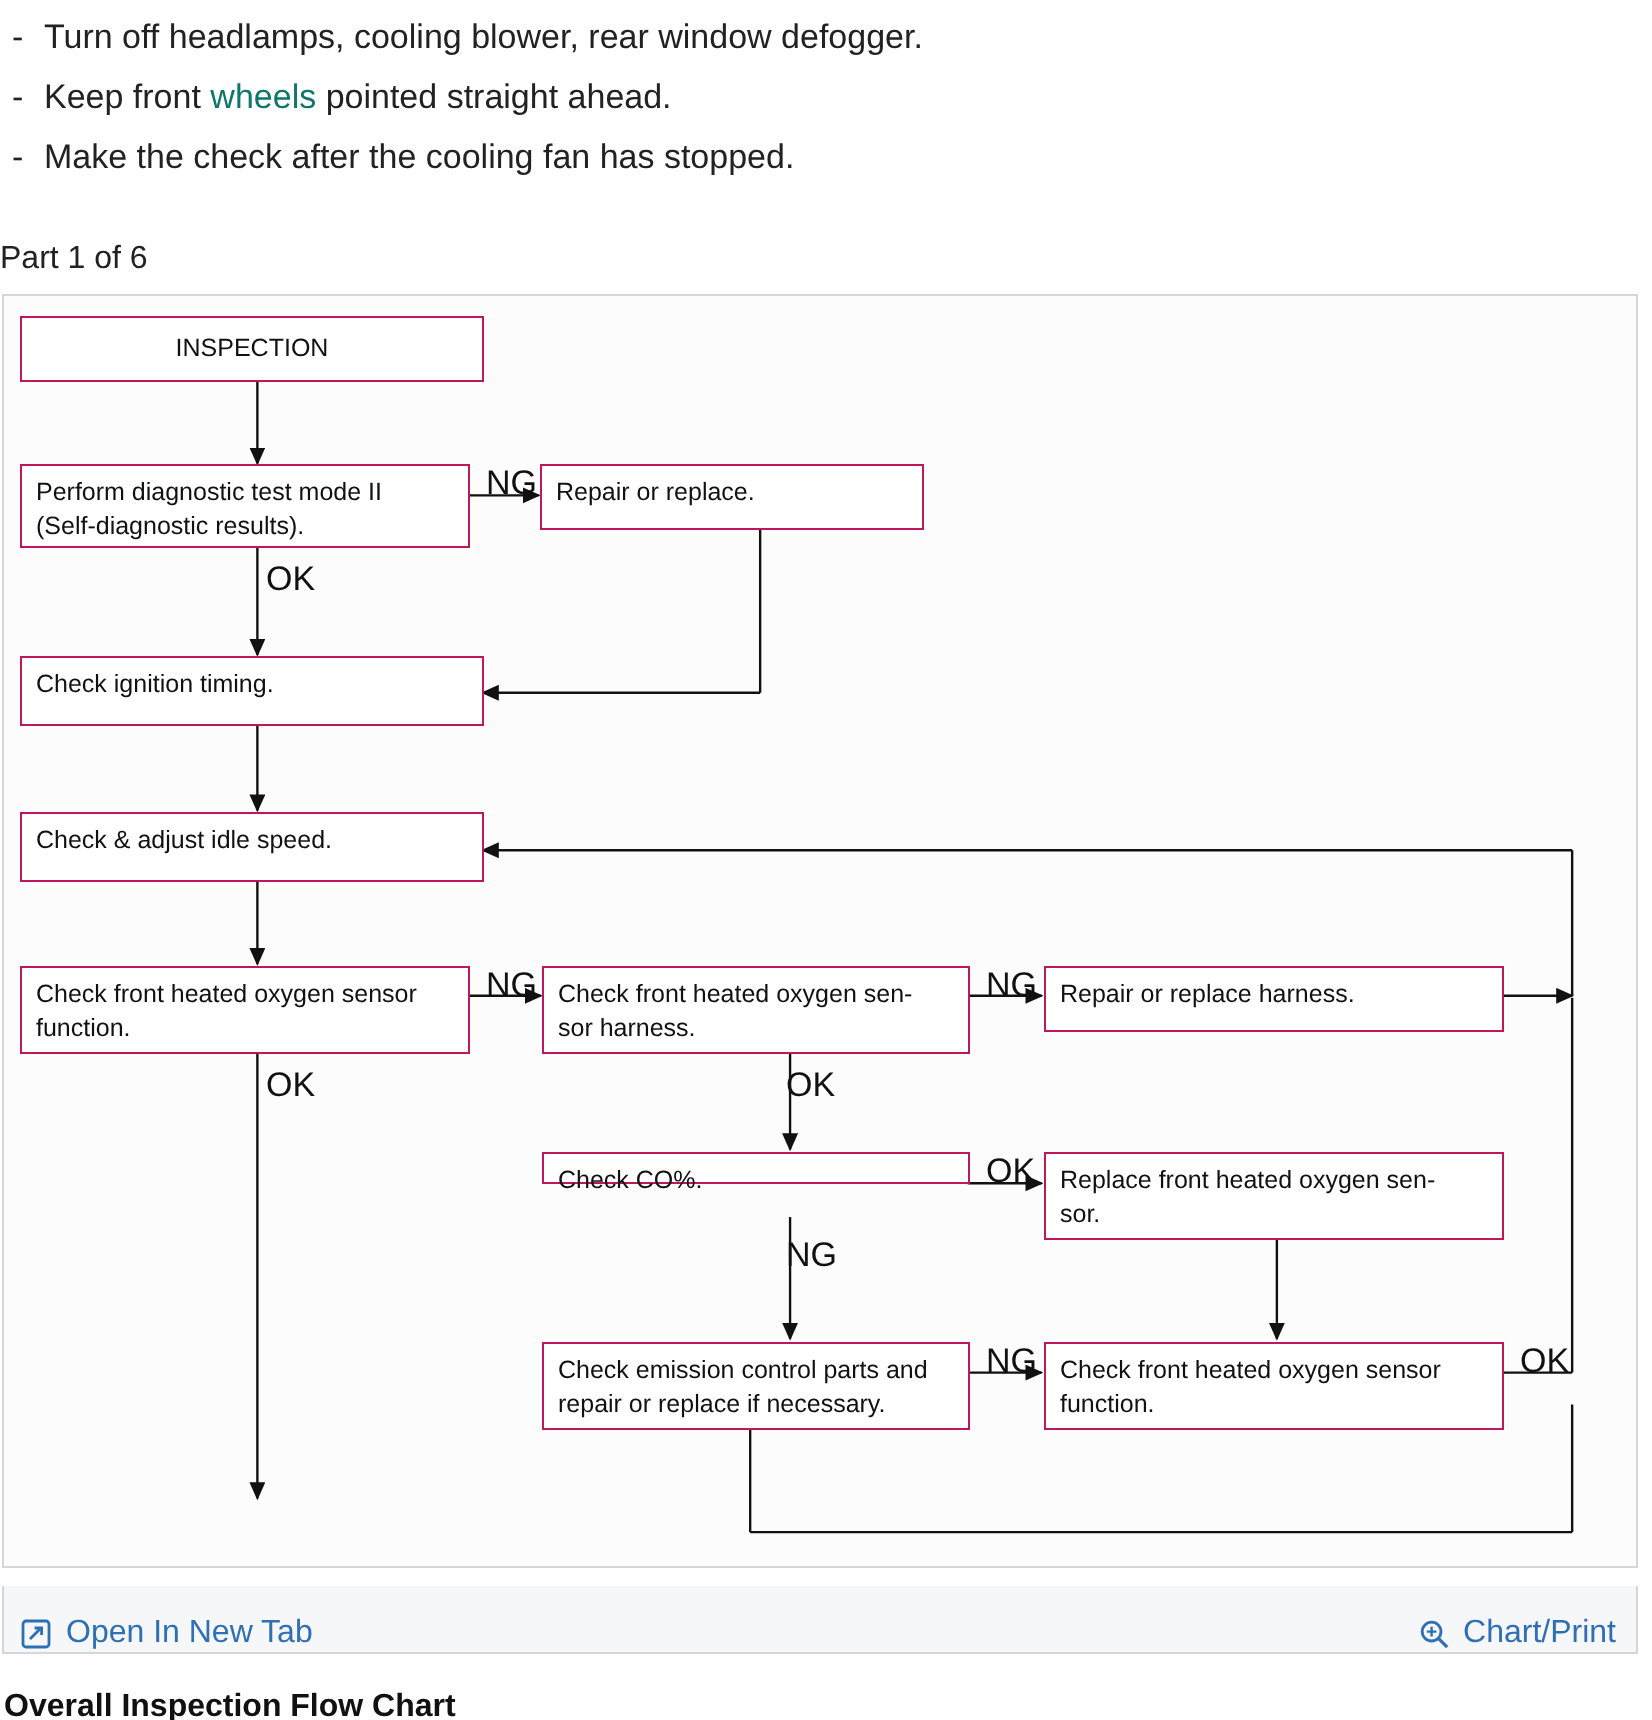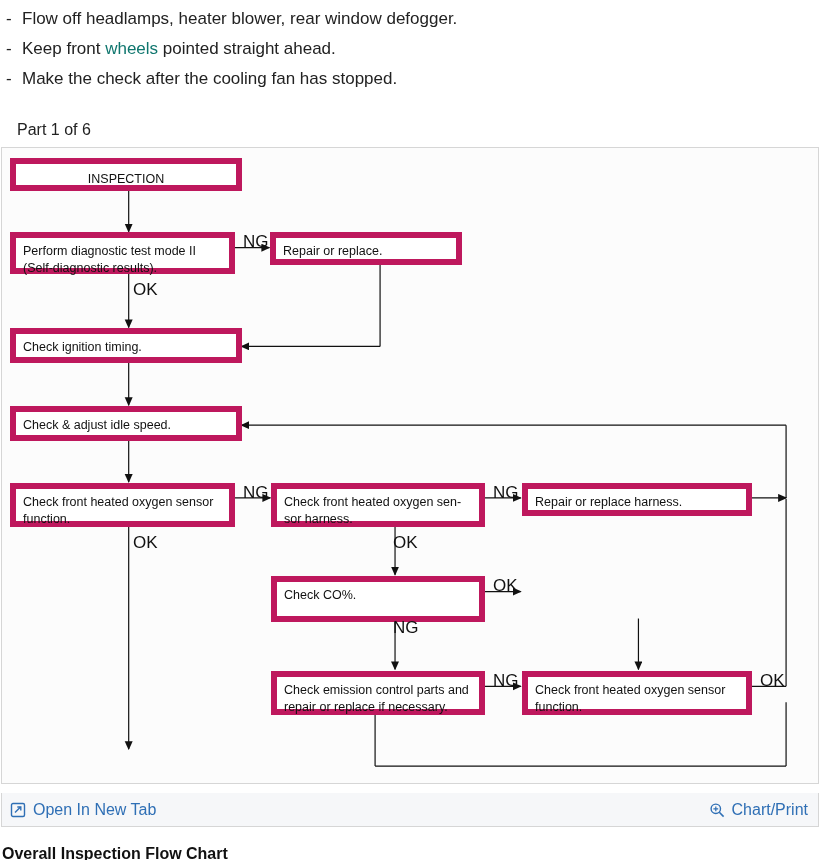--- a/index.html
+++ b/index.html
@@ -35,41 +35,41 @@
   .bullet-text { white-space: pre-wrap; }
   .link-inline {
     color: #0f766e;
     text-decoration: none;
   }
 
   
   .part-label {
     font-size: 16px;
     color: #222;
-    margin: 27px 0 8px 17px;
+    margin: 27px 0 8px 0;
   }
 
   
   .figure-panel {
     position: relative;
     margin: 0 7px 0 1px;
     border: 1px solid #d6d6d6;
     background: #fcfcfc;
     height: 637px;
     box-sizing: border-box;
   }
   .diagram {
     position: absolute;
     left: 0; top: 0;
     width: 100%;
     height: 100%;
   }
   .node {
     position: absolute;
-    border: 6px solid #be185d;
+    border: 1px solid #be185d;
     background: #ffffff;
     box-sizing: border-box;
     font-size: 12.5px;
     line-height: 17px;
     color: #111;
     padding: 5px 7px;
     white-space: pre-wrap;
   }
   .node.center {
     text-align: center;
@@ -87,21 +87,21 @@
     position: absolute;
     left: 1px;
     right: 7px;
     top: 793px;
     height: 34px;
     border: 1px solid #d6d6d6;
     border-top: none;
     background: #f6f7f9;
     box-sizing: border-box;
     display: flex;
-    align-items: center;
+    align-items: flex-end;
     justify-content: space-between;
     padding: 0 10px 0 8px;
   }
   .footer-link {
     display: flex;
     align-items: center;
     gap: 7px;
     color: #2f6fb5;
     font-size: 16px;
     cursor: pointer;
@@ -123,21 +123,21 @@
     white-space: nowrap;
     overflow: hidden;
   }
 </style>
 </head>
 <body>
 
 <div class="bullets">
   <div class="bullet-row">
     <span class="bullet-dash">-</span>
-    <span class="bullet-text"><span>Flow off headlamps, heater blower, rear window defogger.</span></span>
+    <span class="bullet-text"><span>Turn off headlamps, cooling blower, rear window defogger.</span></span>
   </div>
   <div class="bullet-row">
     <span class="bullet-dash">-</span>
     <span class="bullet-text"><span>Keep front </span><a class="link-inline" href="#">wheels</a><span> pointed straight ahead.</span></span>
   </div>
   <div class="bullet-row">
     <span class="bullet-dash">-</span>
     <span class="bullet-text"><span>Make the check after the cooling fan has stopped.</span></span>
   </div>
 </div>
@@ -200,21 +200,23 @@
   <div class="node" style="left:8px;  top:84px;  width:225px; height:42px;">Perform diagnostic test mode II
 (Self-diagnostic results).</div>
   <div class="node" style="left:268px;top:84px;  width:192px; height:33px;">Repair or replace.</div>
   <div class="node" style="left:8px;  top:258px; width:232px; height:35px;">Check &amp; adjust idle speed.</div>
   <div class="node" style="left:8px;  top:180px; width:232px; height:35px;">Check ignition timing.</div>
   <div class="node" style="left:8px;  top:335px; width:225px; height:44px;">Check front heated oxygen sensor
 function.</div>
   <div class="node" style="left:269px;top:335px; width:214px; height:44px;">Check front heated oxygen sen-
 sor harness.</div>
   <div class="node" style="left:520px;top:335px; width:230px; height:33px;">Repair or replace harness.</div>
-  <div class="node" style="left:269px;top:428px; width:214px; height:46px;">Check CO%.</div>
+  <div class="node" style="left:269px;top:428px; width:214px; height:16px;">Check CO%.</div>
+  <div class="node" style="left:520px;top:428px; width:230px; height:44px;">Replace front heated oxygen sen-
+sor.</div>
   <div class="node" style="left:269px;top:523px; width:214px; height:44px;">Check emission control parts and
 repair or replace if necessary.</div>
   <div class="node" style="left:520px;top:523px; width:230px; height:44px;">Check front heated oxygen sensor
 function.</div>
 
   <div class="edge-label" style="left:241px; top:84px;">NG</div>
   <div class="edge-label" style="left:131px; top:132px;">OK</div>
   <div class="edge-label" style="left:241px; top:335px;">NG</div>
   <div class="edge-label" style="left:131px; top:385px;">OK</div>
   <div class="edge-label" style="left:491px; top:335px;">NG</div>

